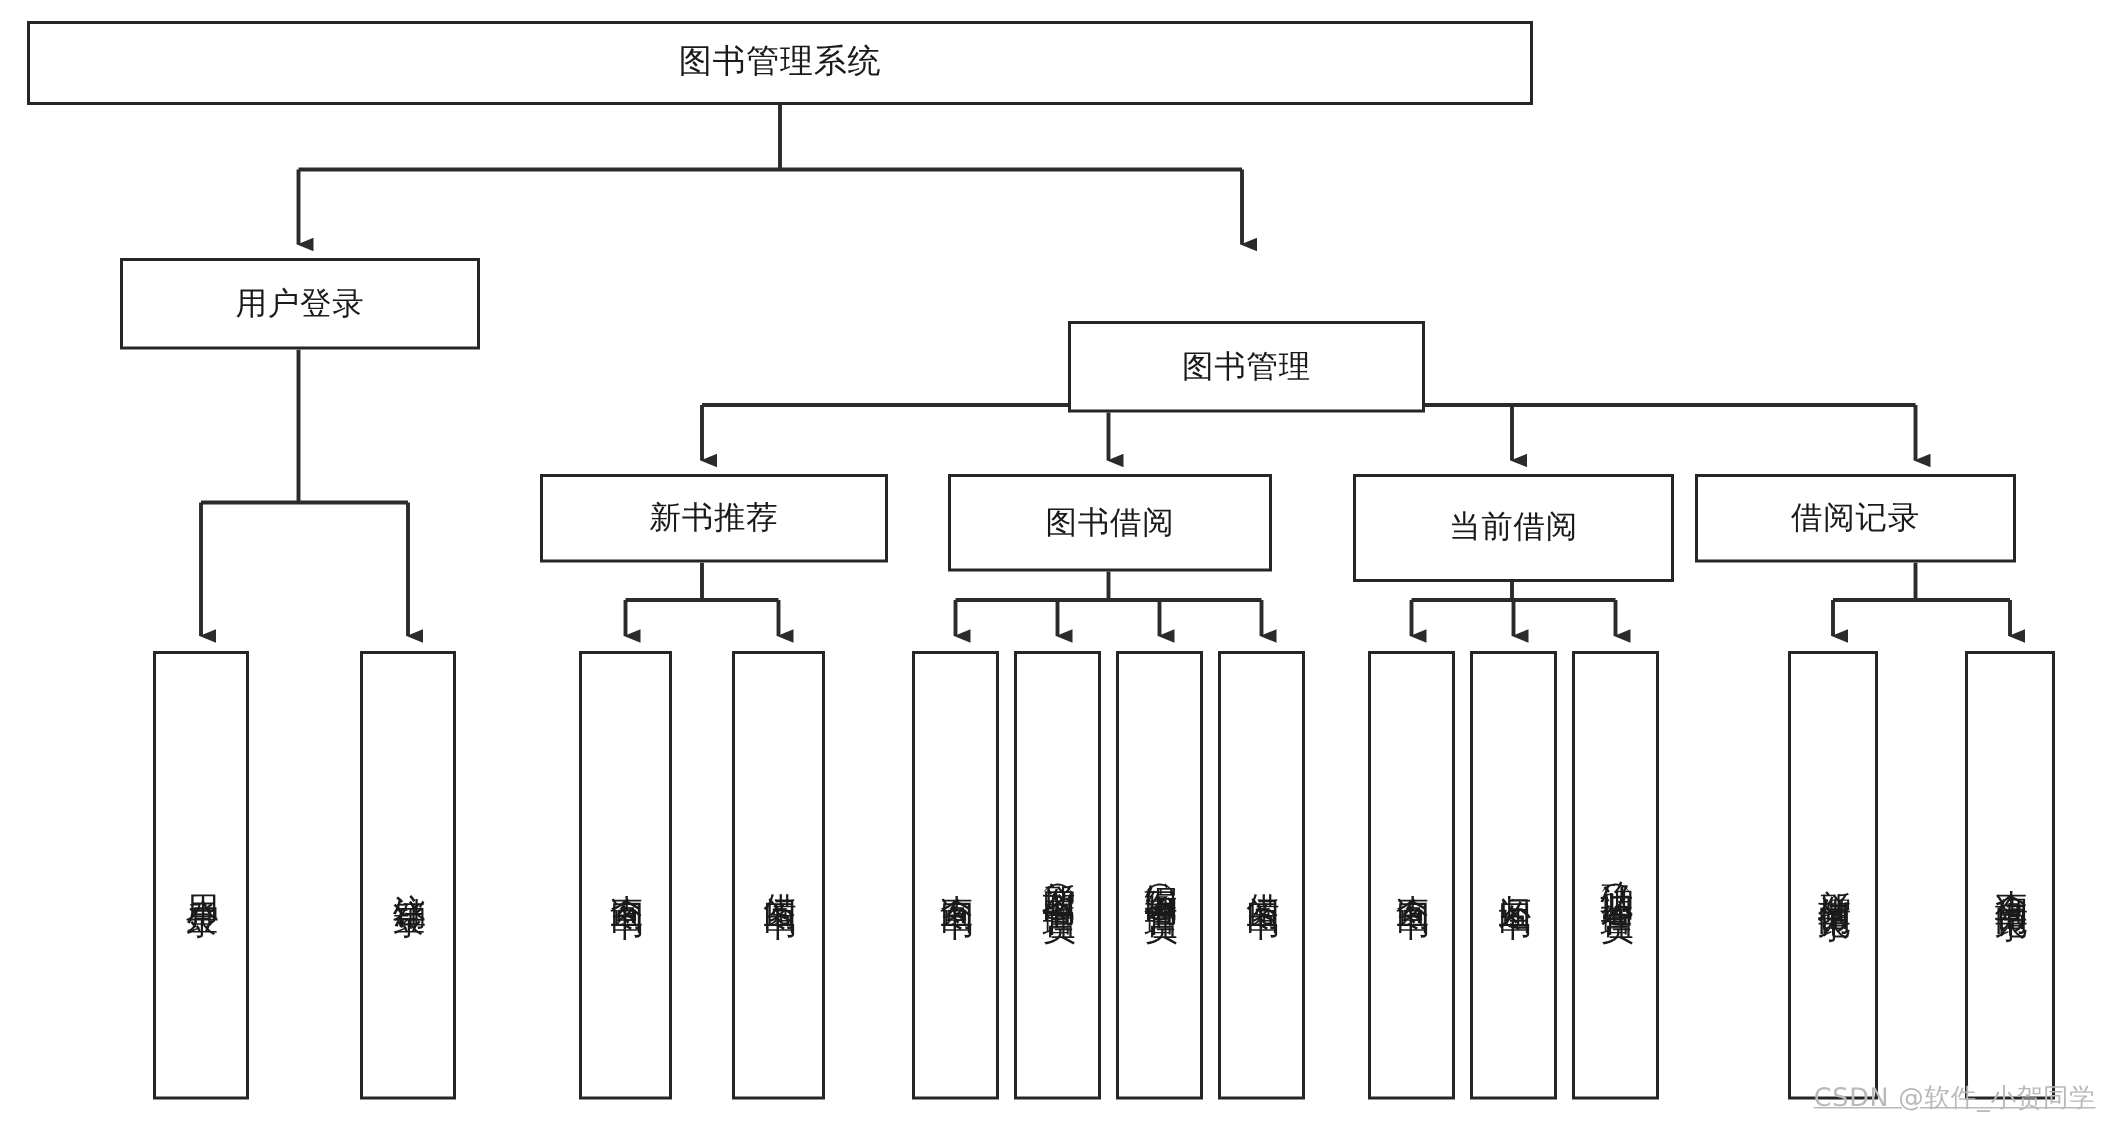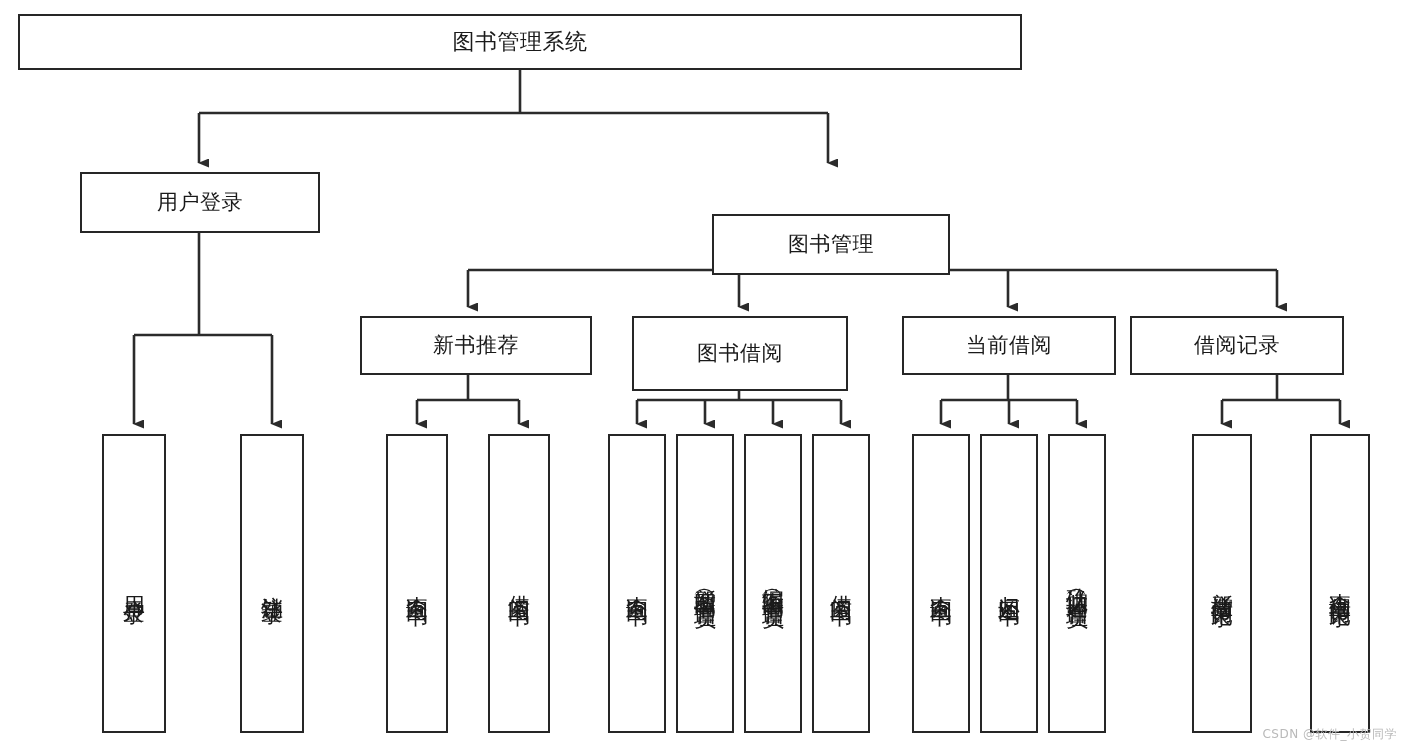--- a/index.html
+++ b/index.html
@@ -63,26 +63,27 @@
     font-size: 22px;
     line-height: 1.0;
     letter-spacing: 3px;
     white-space: nowrap;
     max-height: 100%;
   }
   #watermark {
     position: absolute;
     right: 8px;
     bottom: 4px;
-    font-size: 12px;
+    font-size: 17px;
     color: #b9b9b9;
     letter-spacing: 0.5px;
     z-index: 5;
     white-space: nowrap;
     font-family: "DejaVu Sans", "Liberation Sans", sans-serif;
+    text-decoration: underline;
   }
 </style>
 </head>
 <body>
 
 <div id="canvas">
 
   <svg id="edges" viewBox="0 0 1405 747" xmlns="http://www.w3.org/2000/svg">
     <defs>
       <marker id="arw" markerWidth="9" markerHeight="11" refX="4.5" refY="10" orient="auto" markerUnits="userSpaceOnUse">
@@ -140,24 +141,24 @@
   <div class="node horiz" style="left:80px; top:172px; width:240px; height:61px;">
     <span class="lbl">用户登录</span>
   </div>
   <div class="node horiz" style="left:712px; top:172px; width:238px; height:61px;margin-top:42px;">
     <span class="lbl">图书管理</span>
   </div>
 
   <div class="node horiz" style="left:360px; top:316px; width:232px; height:59px;">
     <span class="lbl">新书推荐</span>
   </div>
-  <div class="node horiz" style="left:632px; top:316px; width:216px; height:75px;">
+  <div class="node horiz" style="left:632px; top:316px; width:216px; height:65px;">
     <span class="lbl">图书借阅</span>
   </div>
-  <div class="node horiz" style="left:902px; top:316px; width:214px; height:59px;">
+  <div class="node horiz" style="left:902px; top:316px; width:214px; height:72px;">
     <span class="lbl">当前借阅</span>
   </div>
   <div class="node horiz" style="left:1130px; top:316px; width:214px; height:59px;">
     <span class="lbl">借阅记录</span>
   </div>
 
   <div class="node vert" style="left:102px; top:434px; width:64px; height:299px;">
     <span class="lbl">用户登录</span>
   </div>
   <div class="node vert" style="left:240px; top:434px; width:64px; height:299px;">

